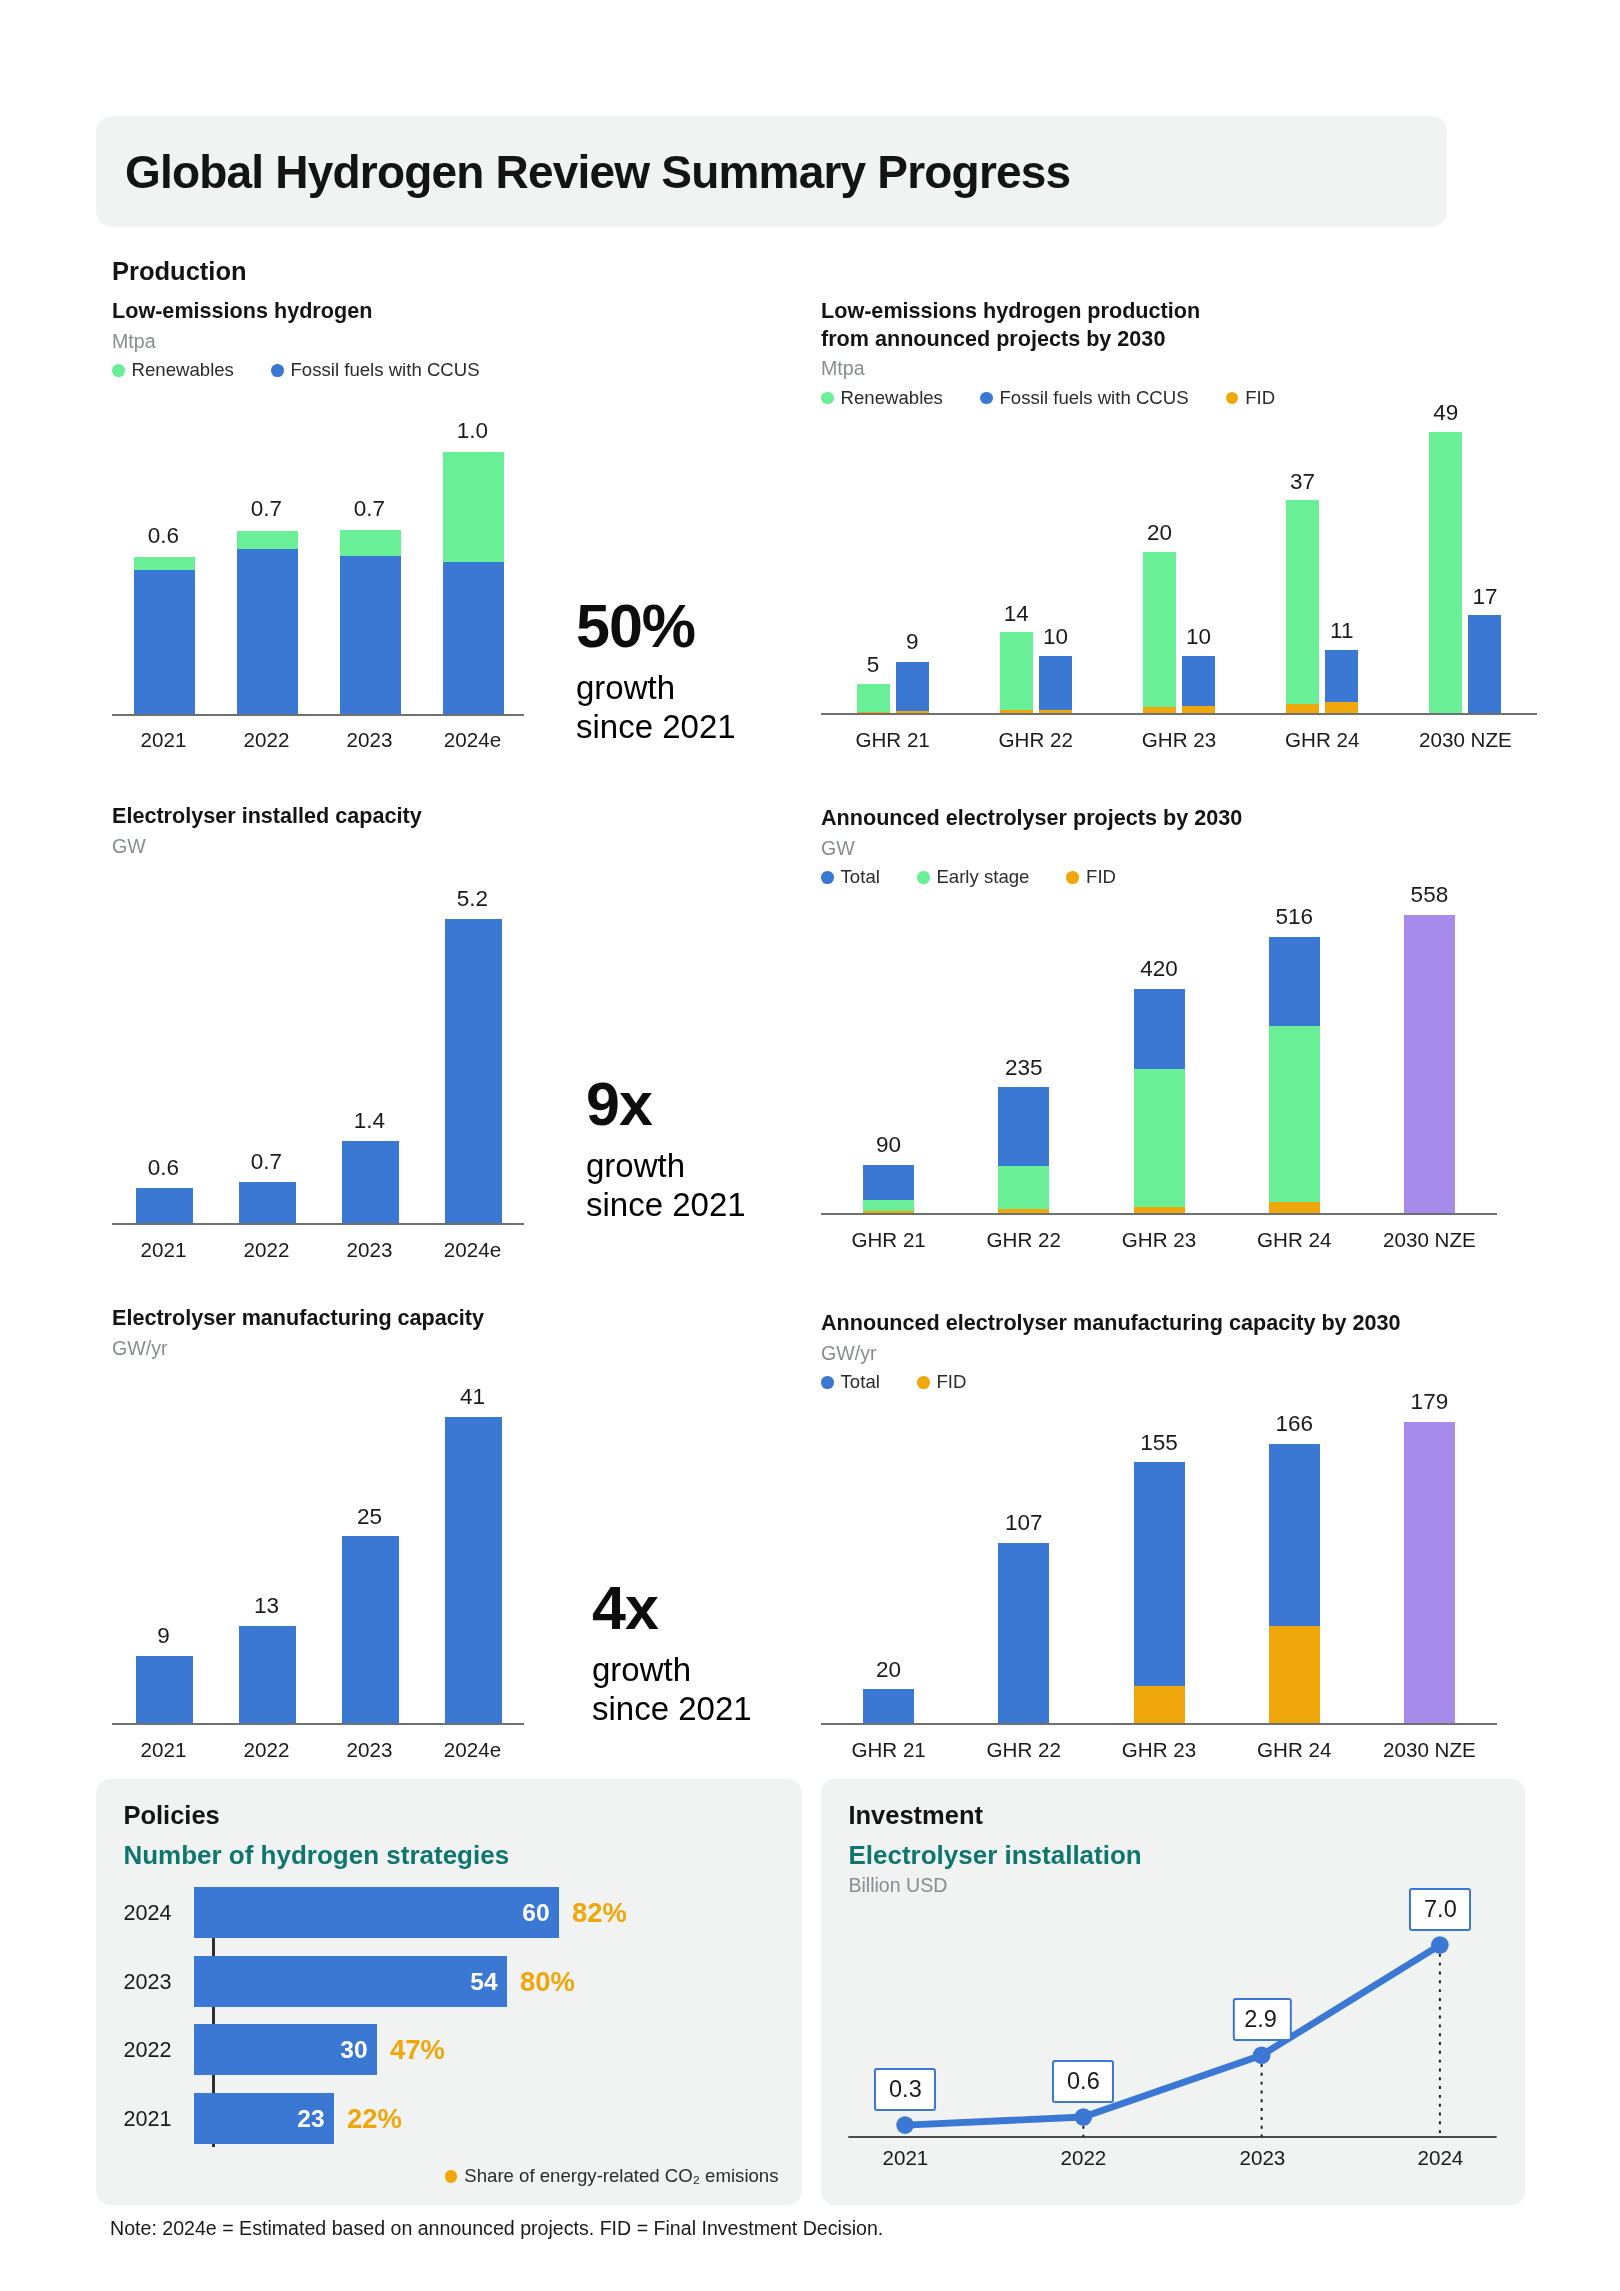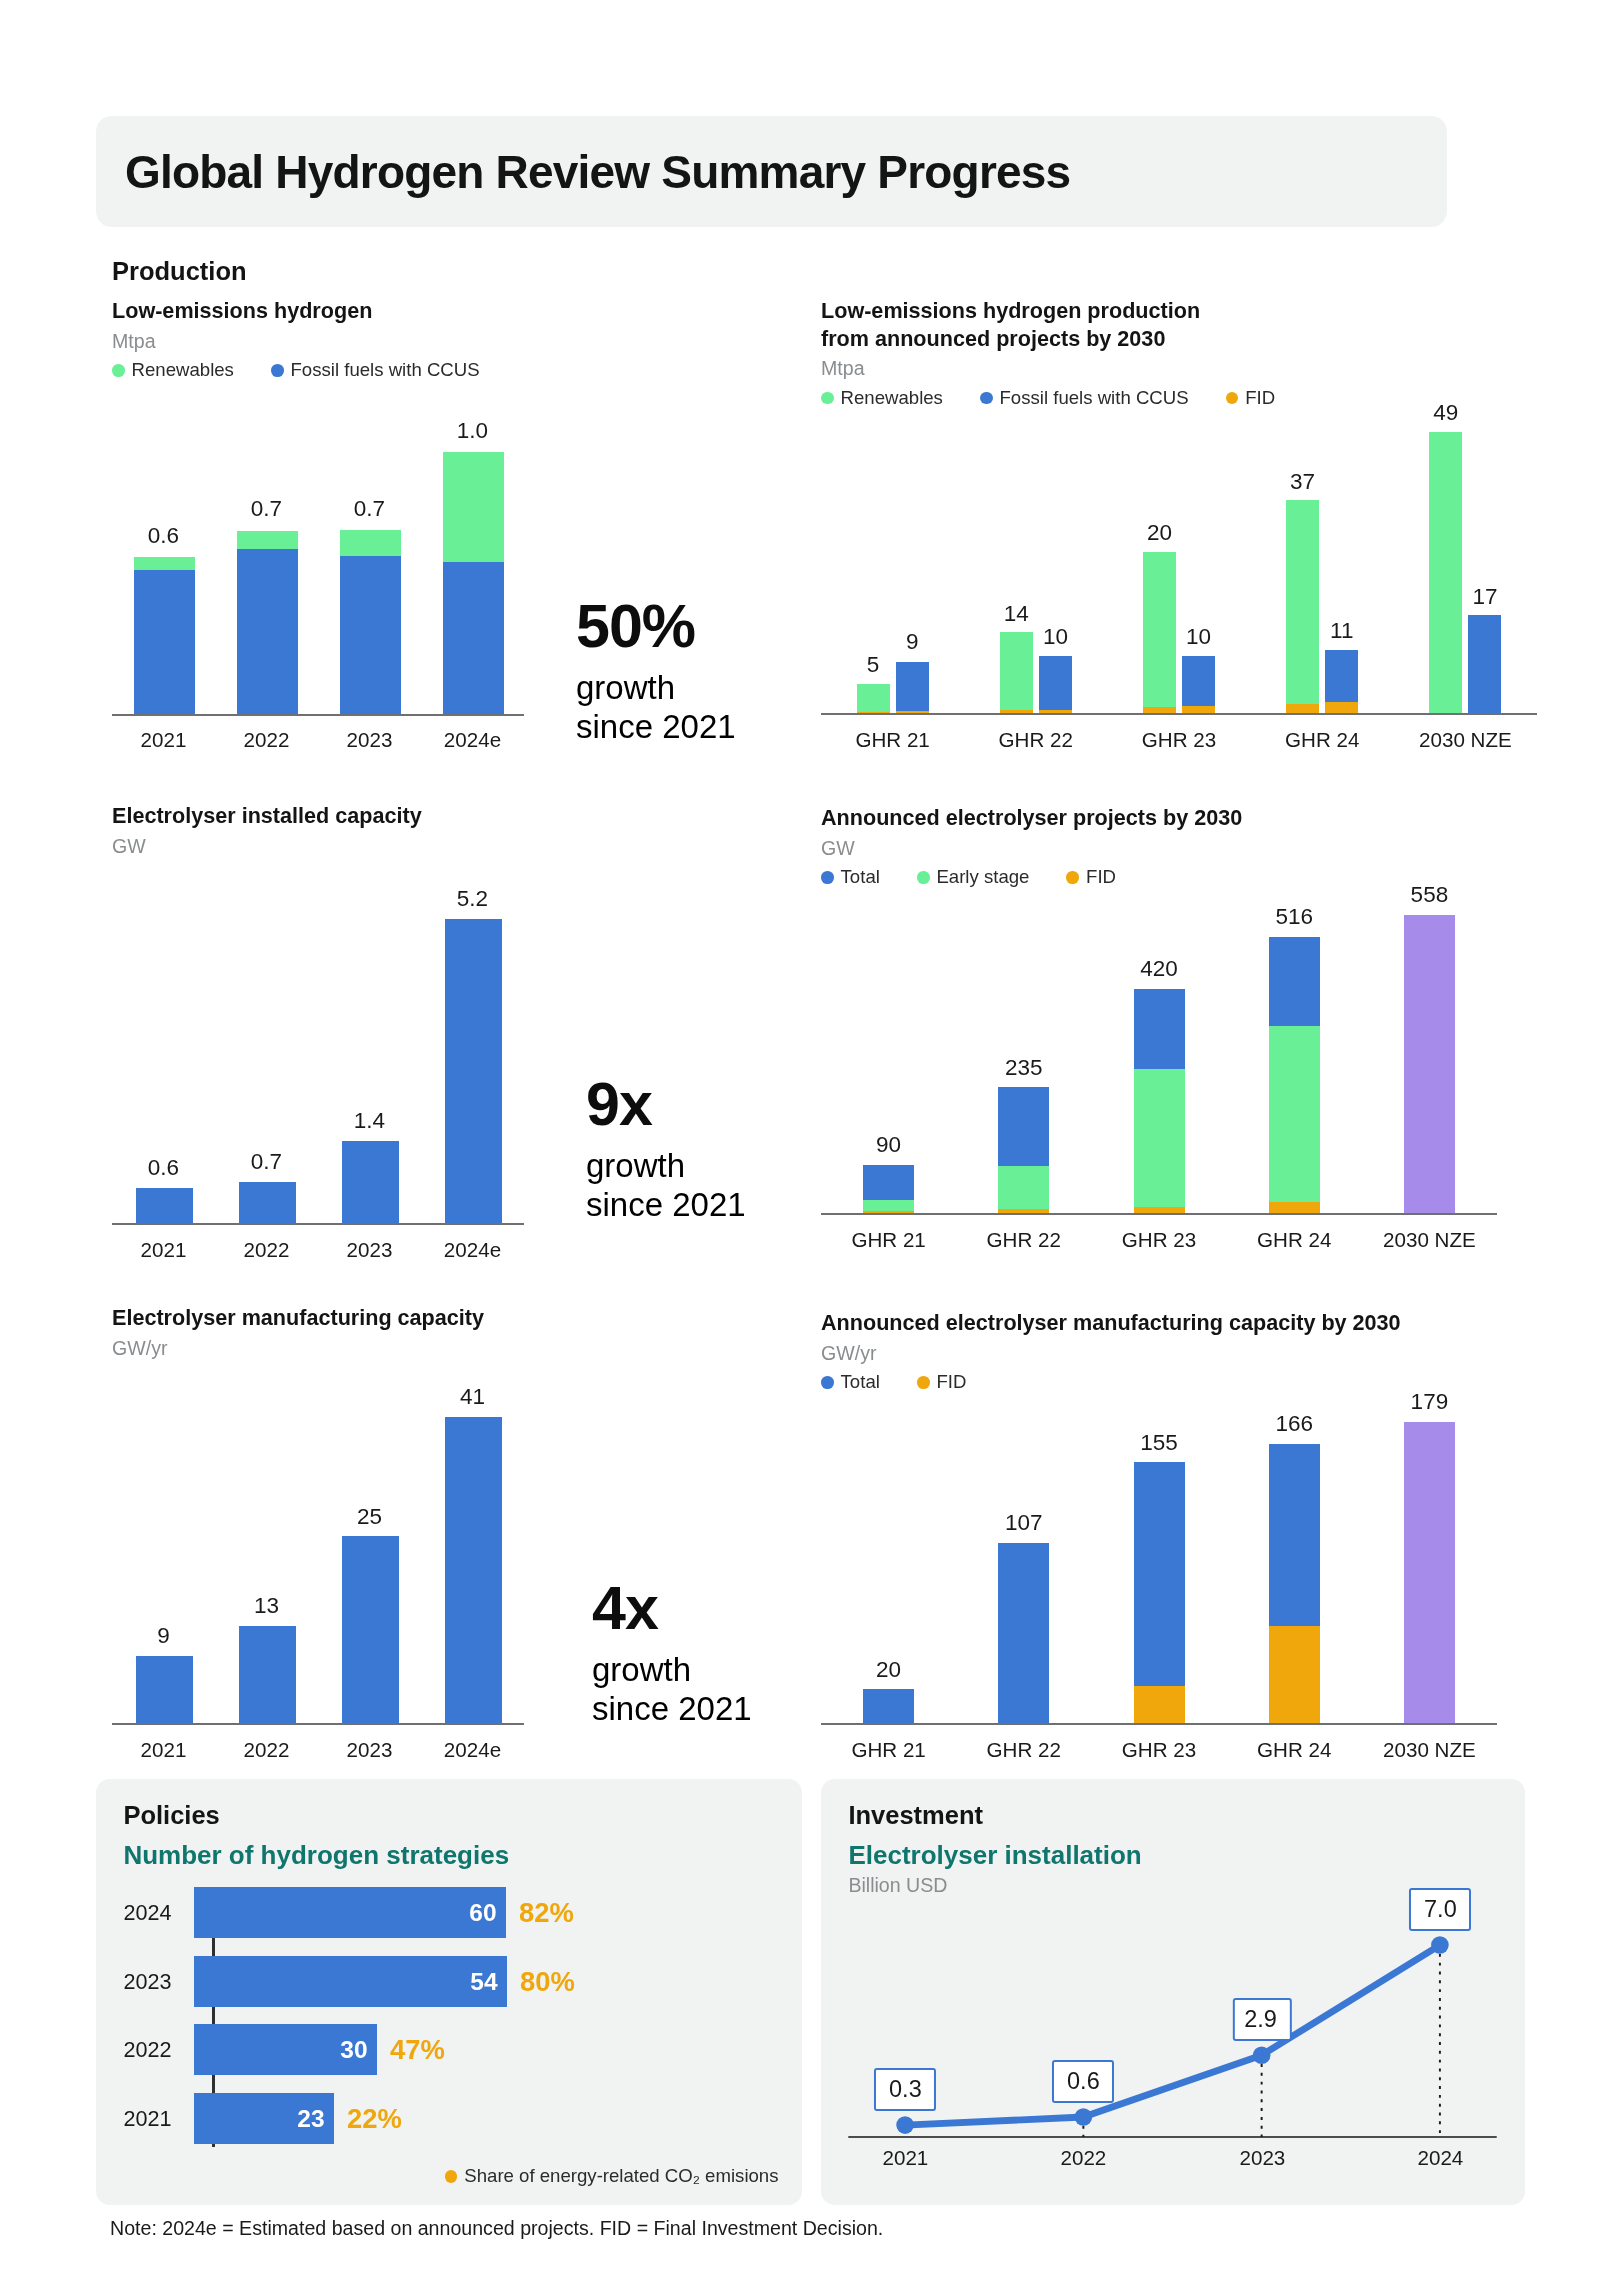--- a/index.html
+++ b/index.html
@@ -396,21 +396,21 @@
     </div>
 
   <div class="panel" style="left:96px;top:1779px;width:706px;height:426px;">
     <div class="panel-title" style="position:absolute;left:27.4px;top:21.6px;">Policies</div>
     <div class="panel-sub" style="position:absolute;left:27.4px;top:61px;">Number of hydrogen strategies</div>
 
     <div class="pol-vaxis" id="pol-axis" style="left:116px;top:108px;height:260px;"></div>
     <div id="pol-rows" style="position:absolute;left:27.4px;top:108px;width:657px;height:260px;">
         <div class="pol-row" style="top: 0px; left: 0px;">
           <div class="pol-year">2024</div>
-          <div class="pol-bar" style="width: 312px;">
+          <div class="pol-bar" style="width: 365px;">
             <span class="pol-count">60</span>
           </div>
           <span class="pol-pct">82%</span>
         </div>
         <div class="pol-row" style="top: 69px; left: 0px;">
           <div class="pol-year">2023</div>
           <div class="pol-bar" style="width: 313px;">
             <span class="pol-count">54</span>
           </div>
           <span class="pol-pct">80%</span>

